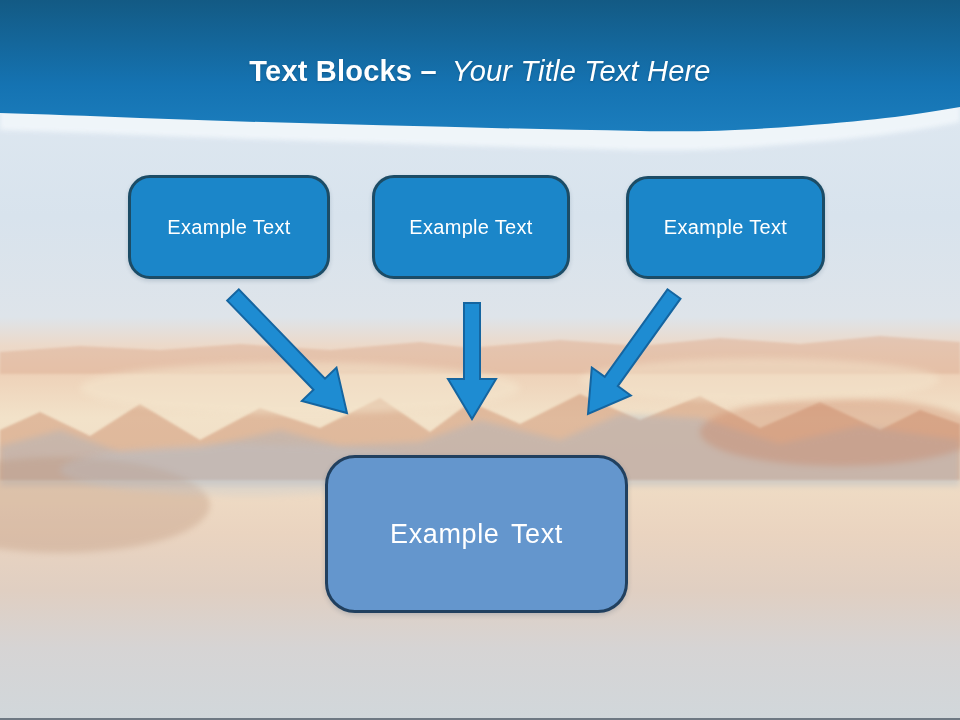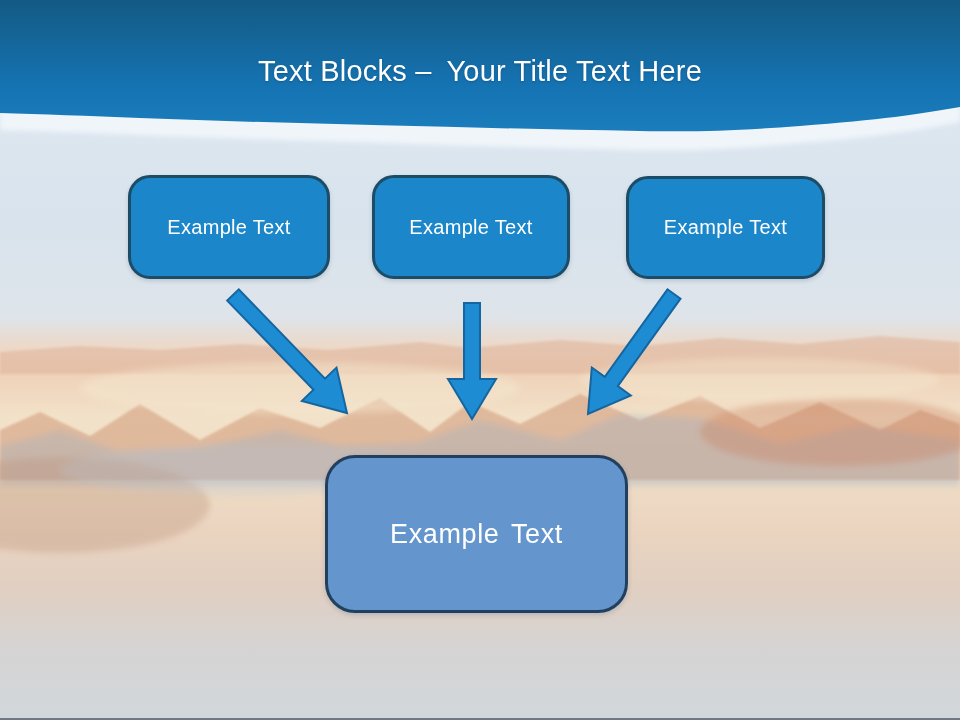--- a/index.html
+++ b/index.html
@@ -35,22 +35,22 @@
   .band-stop-mid{stop-color:var(--band-mid,#1573b2);}
   .band-stop-bottom{stop-color:var(--band-bottom,#1b7dbd);}
 
   .title{
     position:absolute;top:52px;left:0;width:960px;
     text-align:center;color:var(--title-color,#fff);
     font-size:29px;line-height:38px;letter-spacing:.2px;
     text-shadow:0 1px 2px rgba(10,50,80,.35);
     white-space:nowrap;
   }
-  .title .t-bold{font-weight:normal;margin-right:15px;}
-  .title .t-reg{font-weight:normal;}
+  .title .t-bold{font-weight:bold;margin-right:15px;}
+  .title .t-reg{font-weight:normal;font-style:italic;}
 
   
   .tbox{
     position:absolute;
     box-sizing:border-box;
     background:var(--box-fill,#1b86c9);
     border:3px solid var(--box-border,#1c4c66);
     border-radius:22px;
     display:flex;align-items:center;justify-content:center;
     color:var(--box-text,#ffffff);

